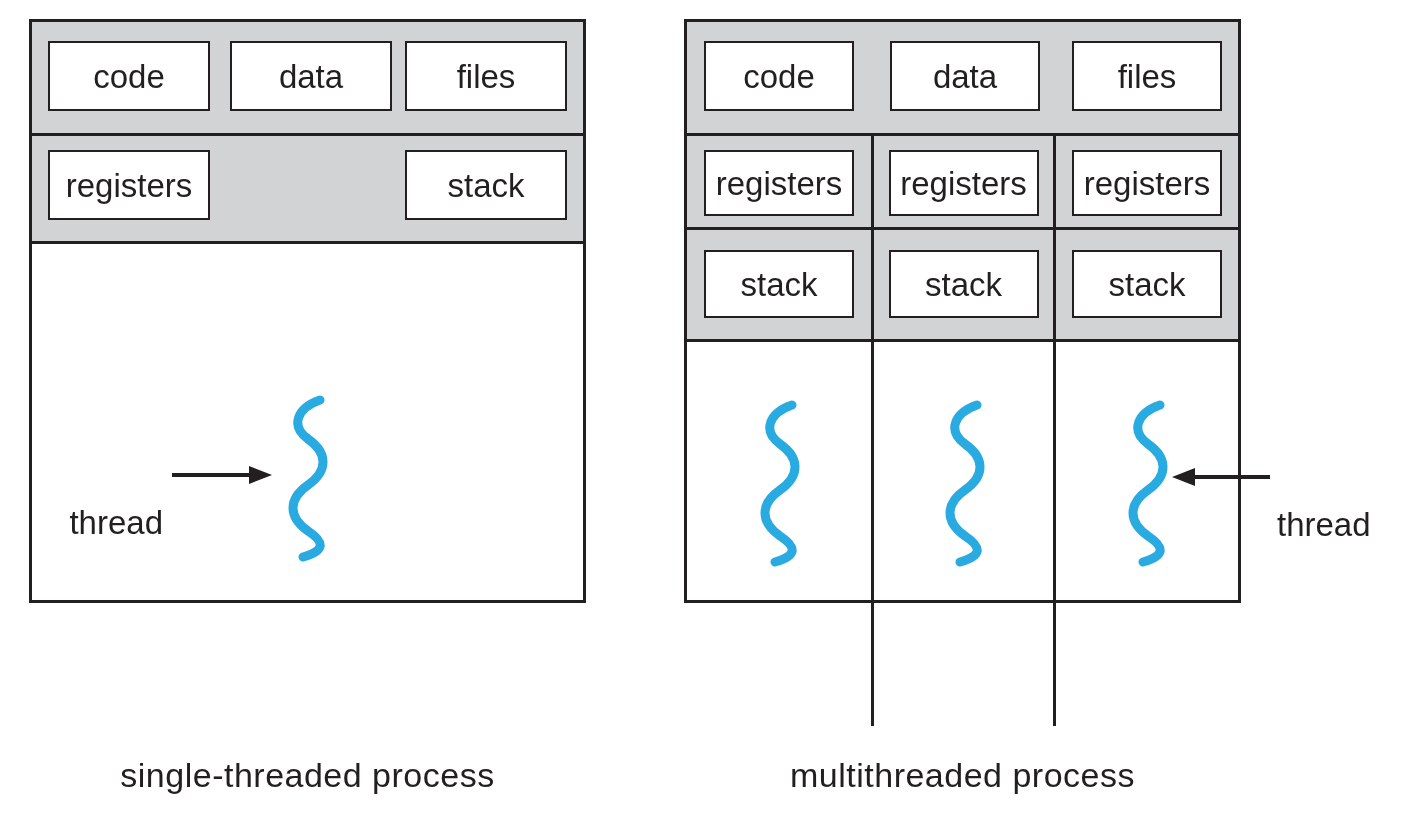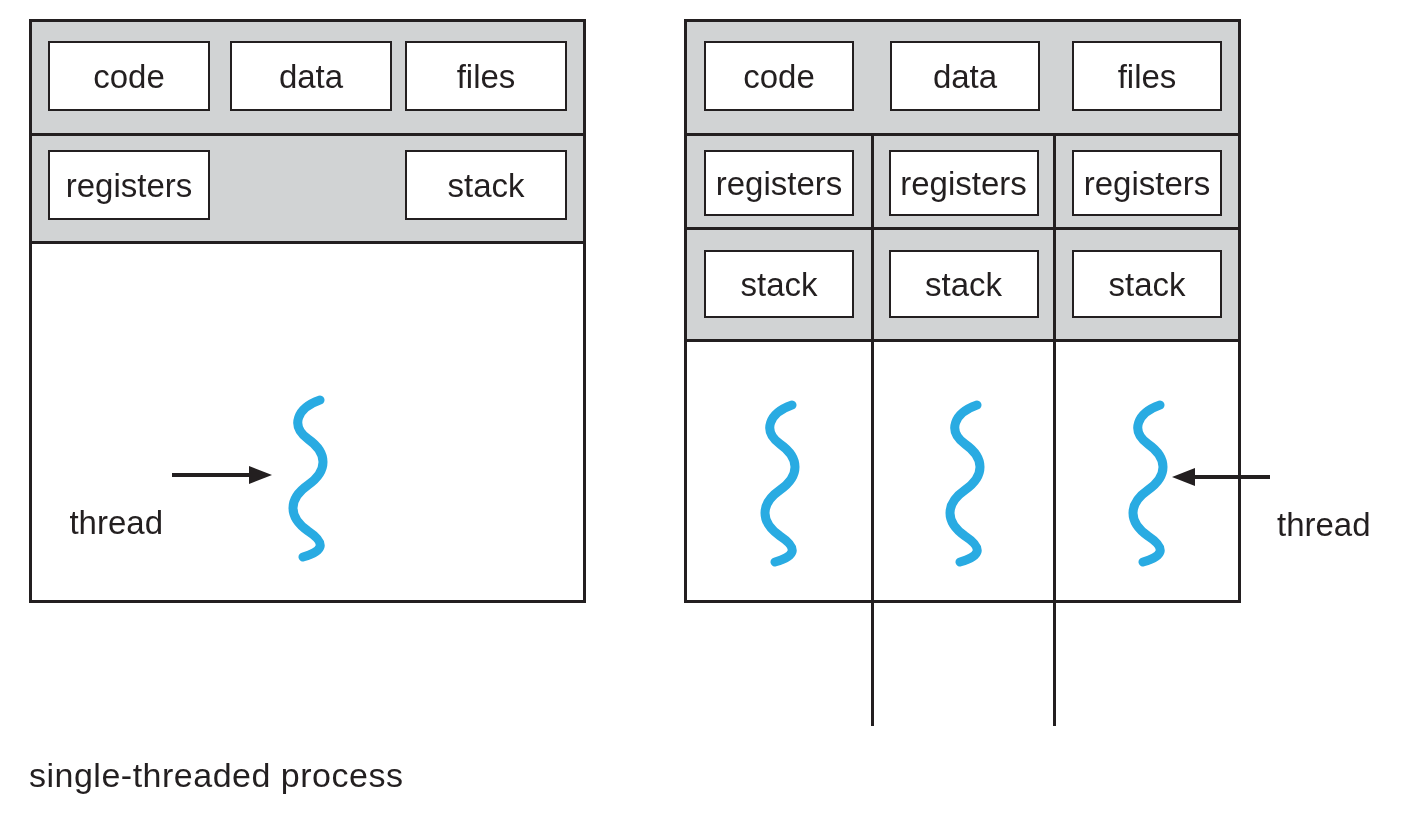--- a/index.html
+++ b/index.html
@@ -48,21 +48,21 @@
   .thread-stroke{stroke:var(--thread-blue);fill:none;stroke-width:9;stroke-linecap:round;}
 
   .arrow{position:absolute;}
   .arrow-line{stroke:var(--line);stroke-width:4;}
   .arrow-head{fill:var(--line);stroke:none;}
 
   .thread-label{font-size:33px;line-height:38px;white-space:nowrap;margin-top:48px;}
   .thread-label-left{position:absolute;left:0;top:434px;width:131px;text-align:right;}
   .thread-label-right{position:absolute;left:1277px;top:458px;}
 
-  .caption{position:absolute;top:756px;width:557px;text-align:left;font-size:34px;letter-spacing:0.5px;white-space:nowrap;}
+  .caption{position:absolute;top:756px;width:557px;text-align:center;font-size:34px;letter-spacing:0.5px;white-space:nowrap;}
   #caption-left{left:29px;}
   #caption-right{left:684px;}
 </style>
 </head>
 <body>
 
 <div class="canvas">
 
   <div class="panel" id="left-panel">
     <div class="band1">
@@ -157,14 +157,15 @@
     </div>
   </div>
 
   <svg class="arrow" style="left:1172px;top:466px;" width="98" height="22" viewBox="0 0 98 22">
     <line class="arrow-line" x1="21" y1="11" x2="98" y2="11"></line>
     <polygon class="arrow-head" points="0,11 23,2 23,20"></polygon>
   </svg>
   <div class="thread-label thread-label-right">thread</div>
 
   <div class="caption" id="caption-left">single-threaded process</div>
+  <div class="caption" id="caption-right">multithreaded process</div>
 
 </div>
 
 </body></html>

